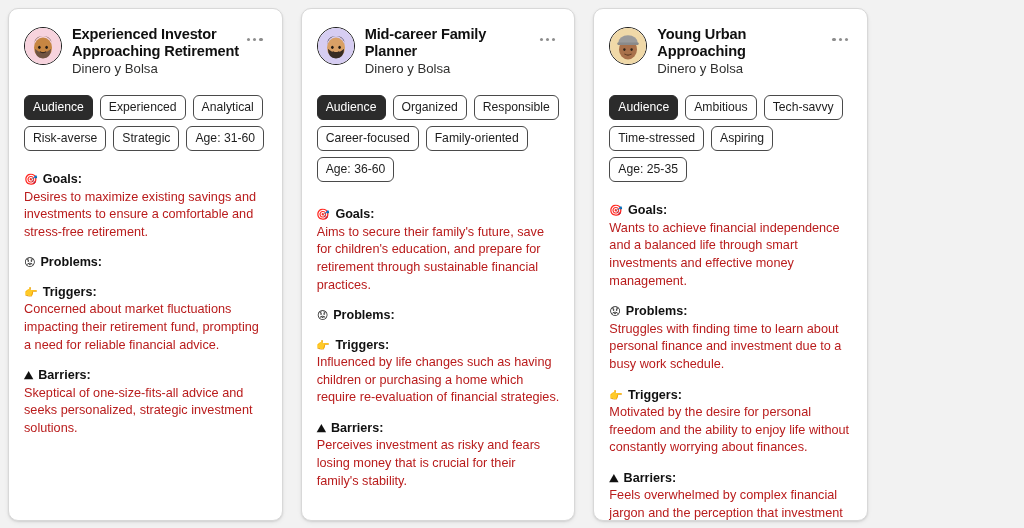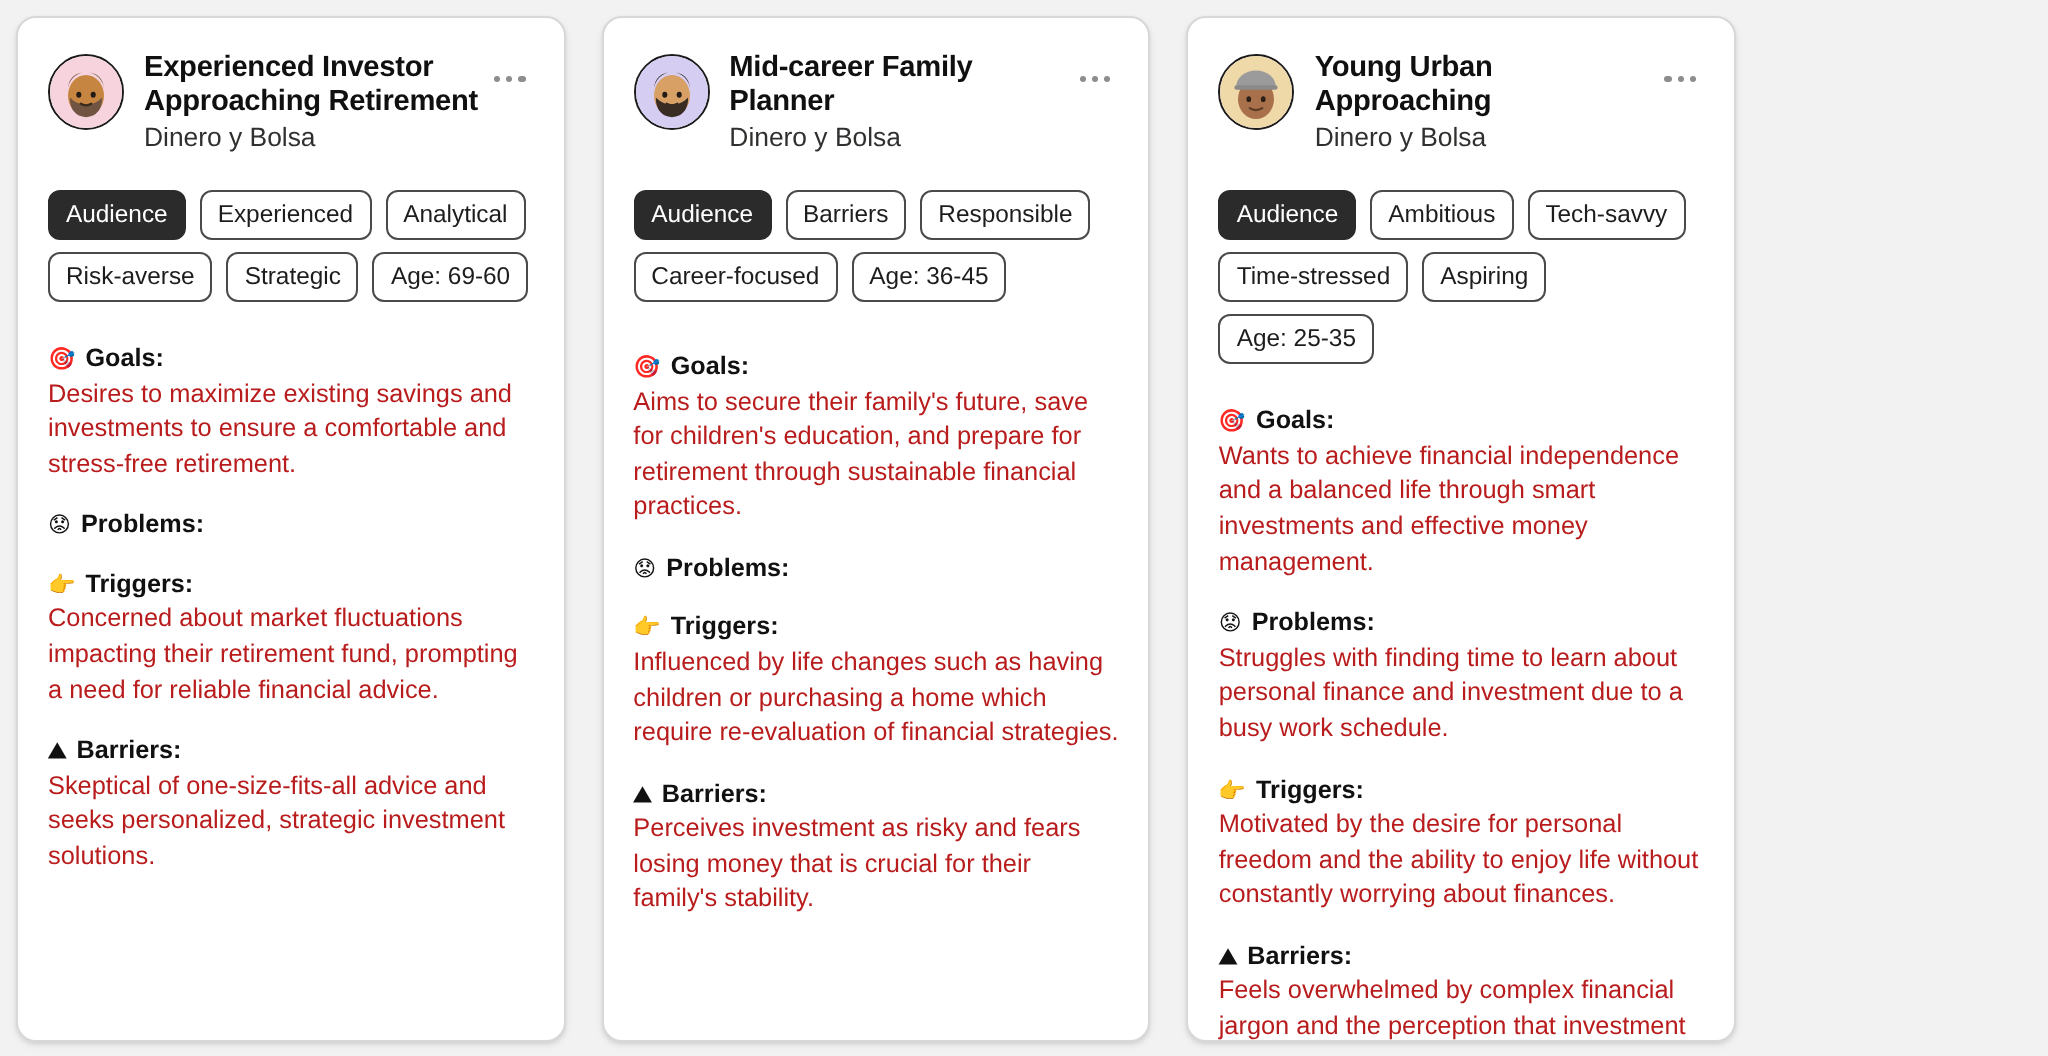--- a/index.html
+++ b/index.html
@@ -149,21 +149,21 @@
           <div class="persona-title">Experienced Investor Approaching Retirement</div>
           <div class="persona-sub">Dinero y Bolsa</div>
         </div>
       </div>
       <div class="tags">
         <span class="tag primary">Audience</span>
         <span class="tag">Experienced</span>
         <span class="tag">Analytical</span>
         <span class="tag">Risk-averse</span>
         <span class="tag">Strategic</span>
-        <span class="tag">Age: 69-60</span>
+        <span class="tag">Age: 31-60</span>
       </div>
       <div class="sections">
         <div class="section">
           <div class="section-head">
             <span class="section-emoji">🎯</span>
             <span>Goals:</span>
           </div>
           <div class="section-body">Desires to maximize existing savings and investments to ensure a comfortable and stress-free retirement.</div>
         </div>
         <div class="section">
@@ -206,24 +206,25 @@
             <path d="M17 26.5q3 1.8 6 0" stroke="#3a2a1e" stroke-width="1.2" fill="none" stroke-linecap="round"></path>
           </svg>
         </div>
         <div class="title-block">
           <div class="persona-title">Mid-career Family Planner</div>
           <div class="persona-sub">Dinero y Bolsa</div>
         </div>
       </div>
       <div class="tags">
         <span class="tag primary">Audience</span>
-        <span class="tag">Barriers</span>
+        <span class="tag">Organized</span>
         <span class="tag">Responsible</span>
         <span class="tag">Career-focused</span>
-        <span class="tag">Age: 36-45</span>
+        <span class="tag">Family-oriented</span>
+        <span class="tag">Age: 36-60</span>
       </div>
       <div class="sections">
         <div class="section">
           <div class="section-head">
             <span class="section-emoji">🎯</span>
             <span>Goals:</span>
           </div>
           <div class="section-body">Aims to secure their family's future, save for children's education, and prepare for retirement through sustainable financial practices.</div>
         </div>
         <div class="section">

